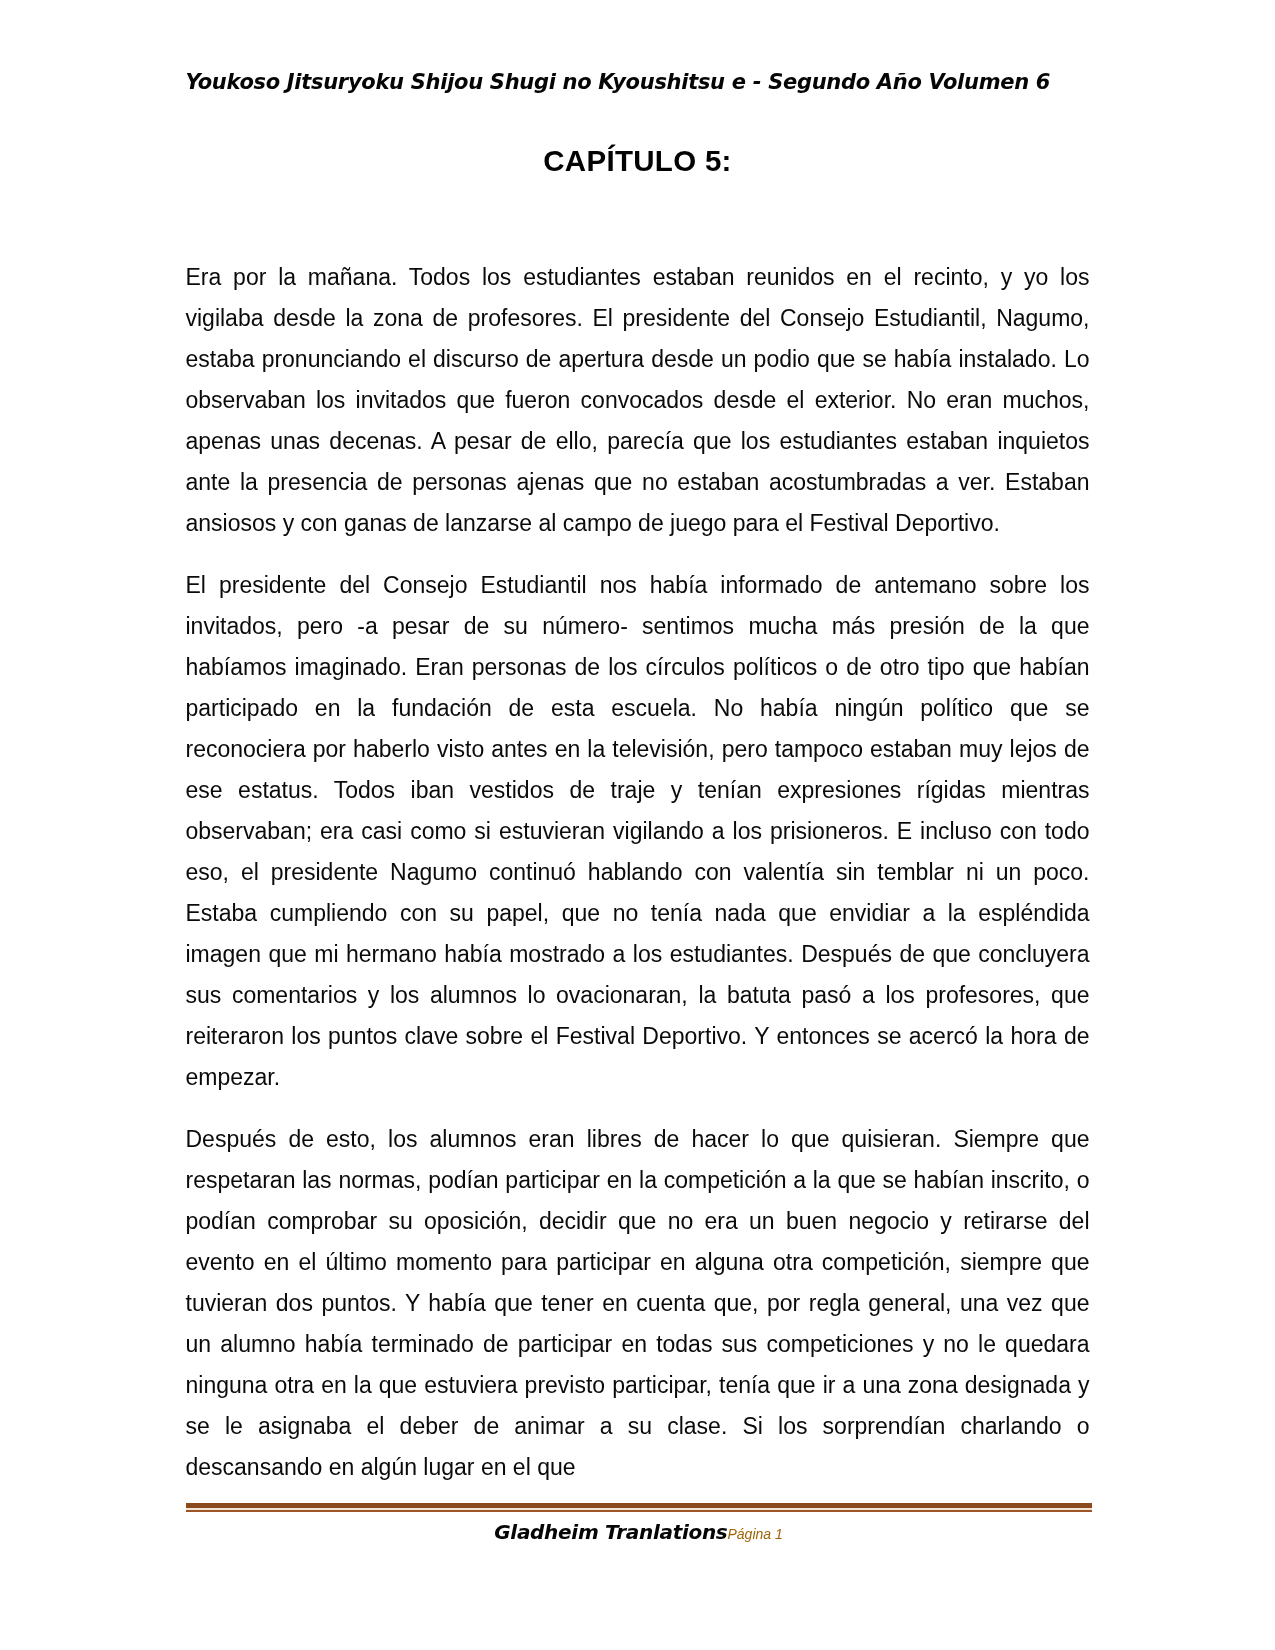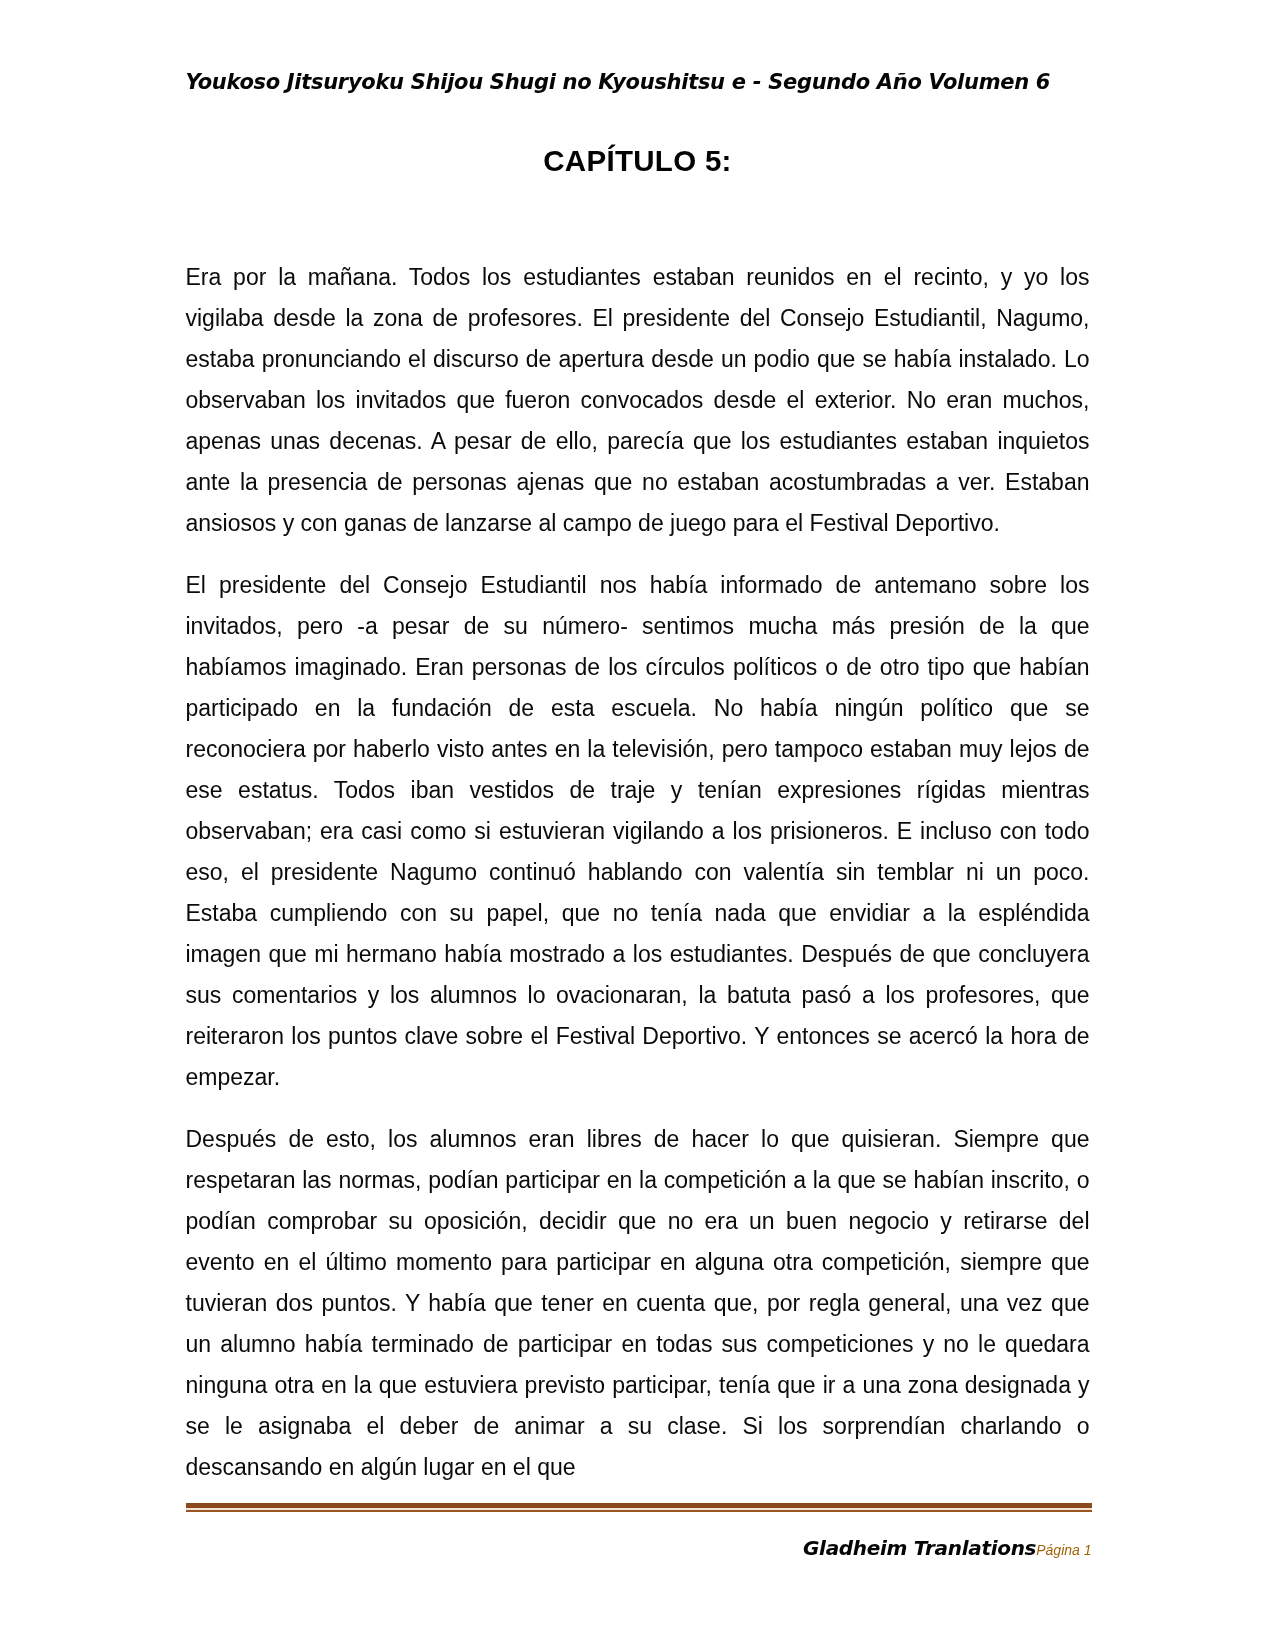--- a/index.html
+++ b/index.html
@@ -69,23 +69,23 @@
   .rule-gap {
     height: 2px;
     background: #f3e3d3;
   }
   .rule-thin {
     height: 2px;
     background: #9c5526;
   }
   .footer-row {
     display: flex;
-    justify-content: flex-end;
+    justify-content: center;
     align-items: baseline;
-    margin-top: 24px;
+    margin-top: 8px;
   }
   .footer-left {
     font-family: "DejaVu Sans", sans-serif;
     font-weight: bold;
     font-style: italic;
     font-size: 20px;
     letter-spacing: -0.3px;
     color: #050505;
   }
   .footer-right {

